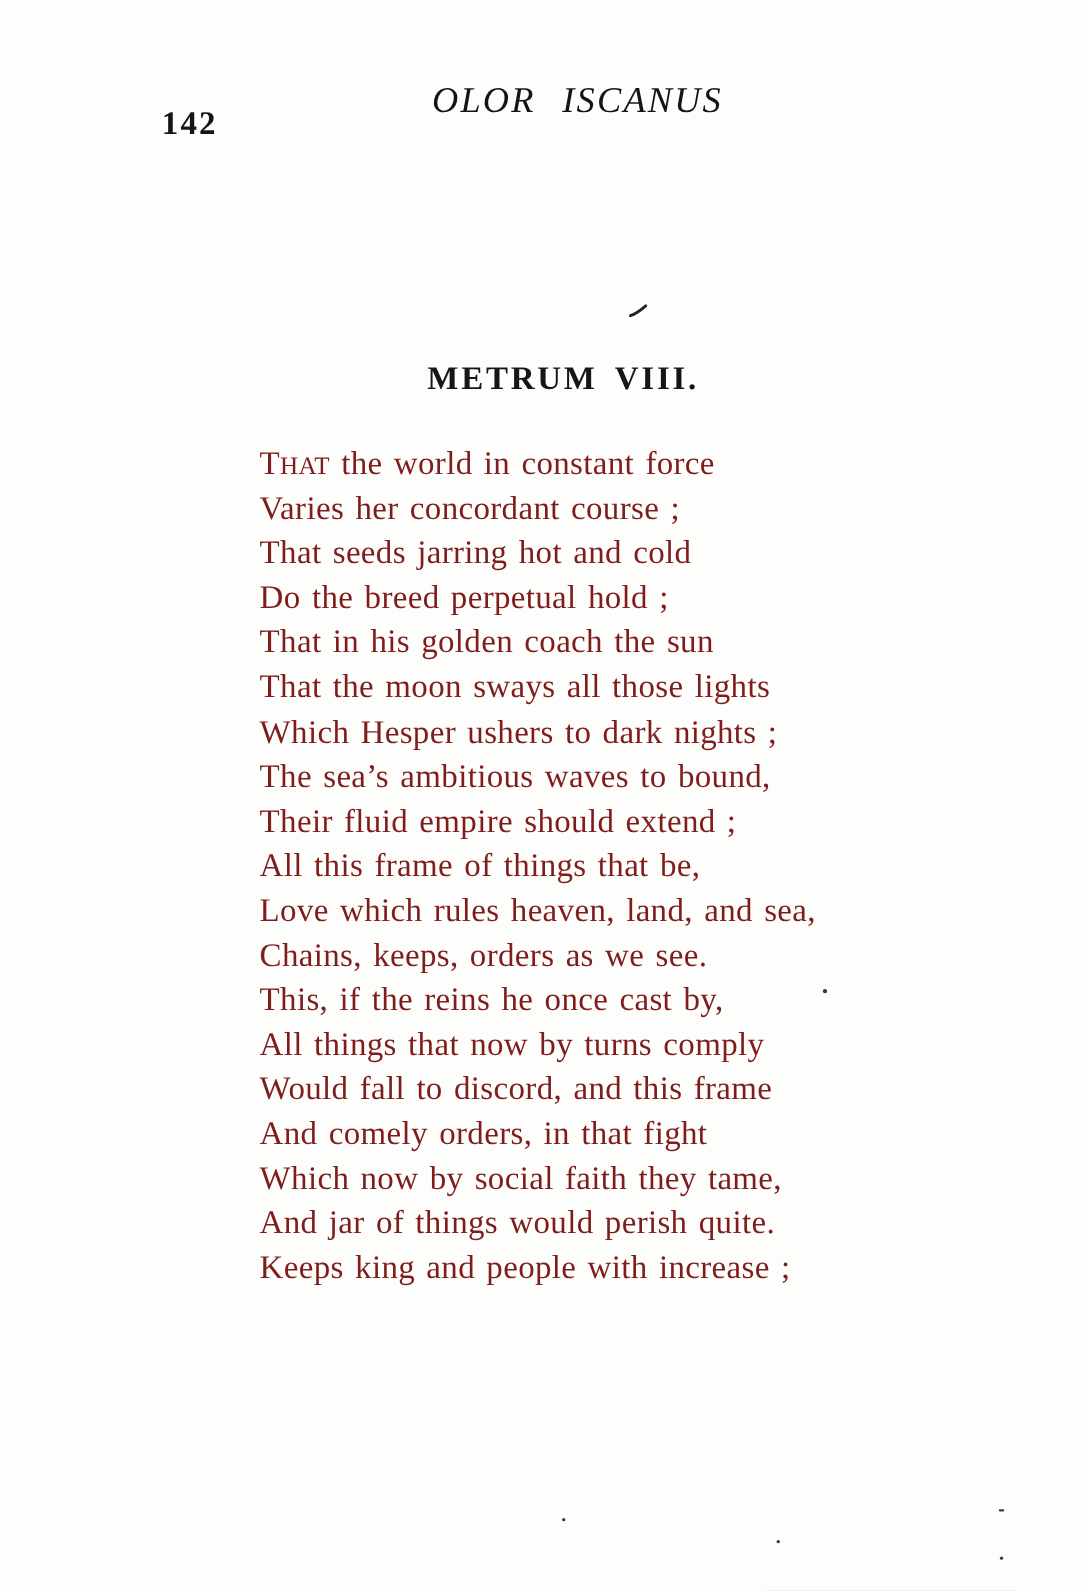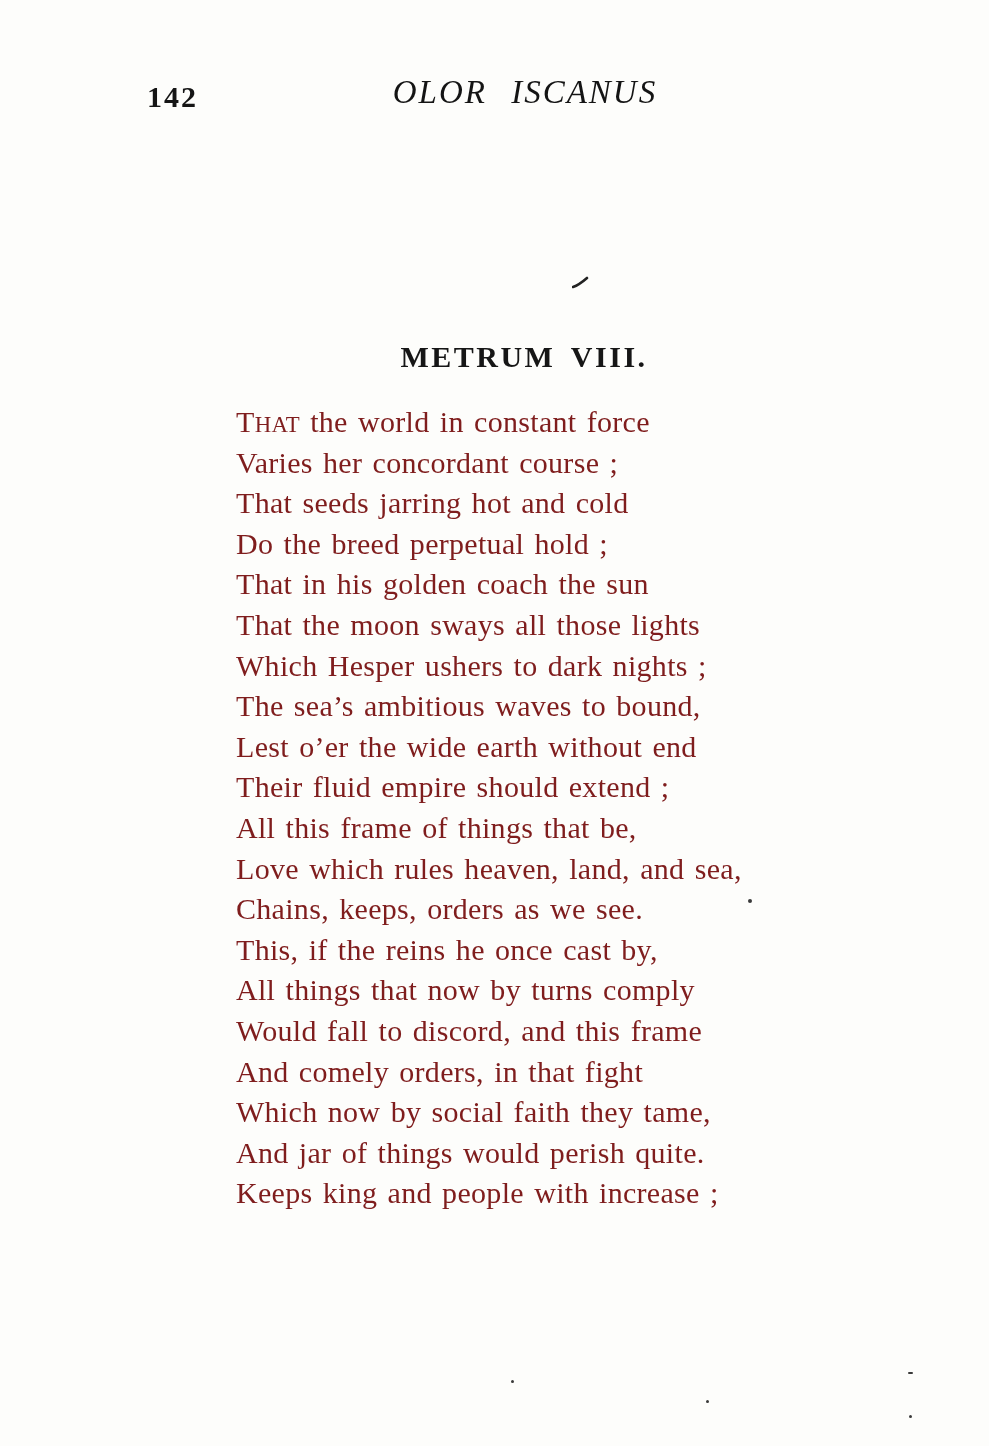--- a/index.html
+++ b/index.html
@@ -13,21 +13,21 @@
     height: 1446px;
     margin: 0 auto;
     background: #fdfdfb;
     overflow: hidden;
     color: #1b1b1b;
     font-family: "Liberation Serif", "DejaVu Serif", serif;
   }
   .page-number {
     position: absolute;
     left: 147px;
-    top: 80px;
+    top: 96px;
     font-size: 30px;
     font-weight: bold;
     letter-spacing: 2px;
     color: #151515;
   }
   .running-title {
     position: absolute;
     left: 525px;
     top: 74px;
     transform: translateX(-50%);
@@ -44,21 +44,21 @@
     left: 572px;
     top: 276px;
     width: 18px;
     height: 14px;
   }
   .poem-title {
     position: absolute;
     left: 512px;
     top: 328px;
     transform: translateX(-50%);
-    margin: 12px;
+    margin: 0;
     font-size: 30px;
     font-weight: bold;
     letter-spacing: 2.5px;
     word-spacing: 6px;
     white-space: nowrap;
     color: #161616;
   }
   .poem-body {
     position: absolute;
     left: 236px;
@@ -106,21 +106,20 @@
 
   <div class="poem-body">
       <div class="poem-line"><span>T</span><span class="smallcaps">HAT</span> the world in constant force</div>
       <div class="poem-line">Varies her concordant course ;</div>
       <div class="poem-line">That seeds jarring hot and cold</div>
       <div class="poem-line">Do the breed perpetual hold ;</div>
       <div class="poem-line">That in his golden coach the sun</div>
       <div class="poem-line">That the moon sways all those lights</div>
       <div class="poem-line">Which Hesper ushers to dark nights ;</div>
       <div class="poem-line">The sea’s ambitious waves to bound,</div>
-      <div class="poem-line">Lest o’er the wide earth without end</div>
       <div class="poem-line">Their fluid empire should extend ;</div>
       <div class="poem-line">All this frame of things that be,</div>
       <div class="poem-line">Love which rules heaven, land, and sea,</div>
       <div class="poem-line">Chains, keeps, orders as we see.</div>
       <div class="poem-line">This, if the reins he once cast by,</div>
       <div class="poem-line">All things that now by turns comply</div>
       <div class="poem-line">Would fall to discord, and this frame</div>
       <div class="poem-line">And comely orders, in that fight</div>
       <div class="poem-line">Which now by social faith they tame,</div>
       <div class="poem-line">And jar of things would perish quite.</div>

